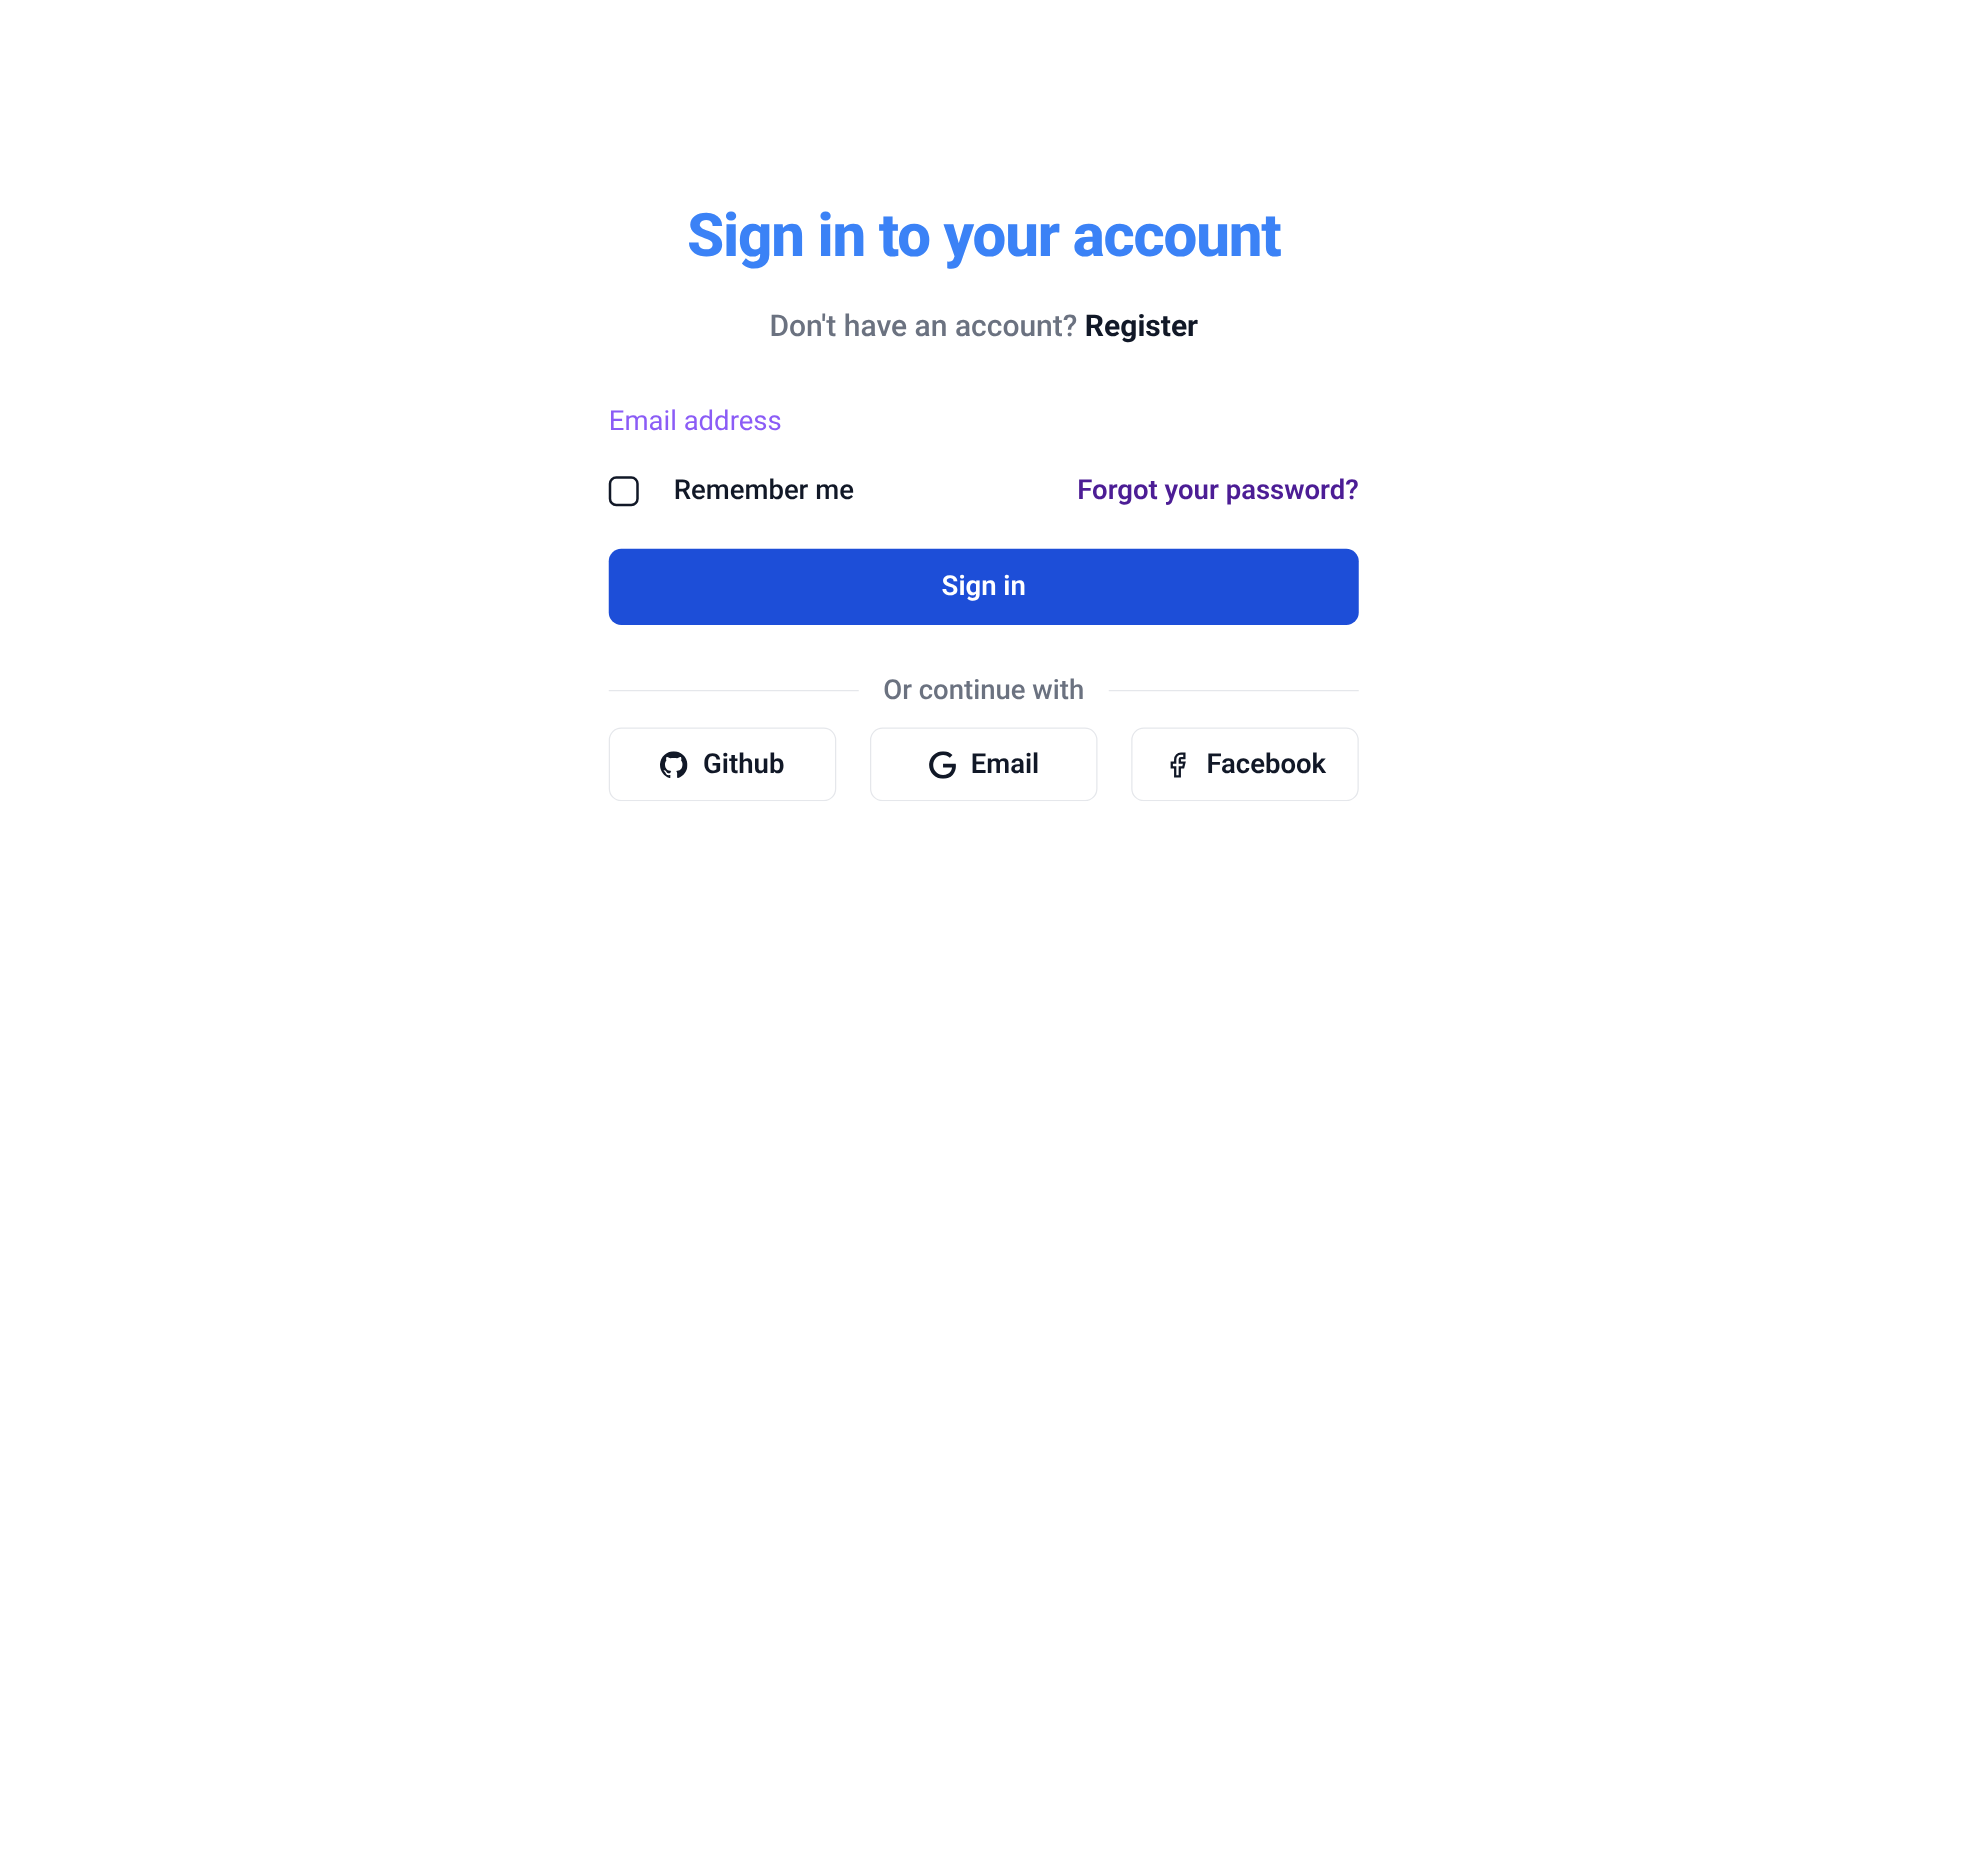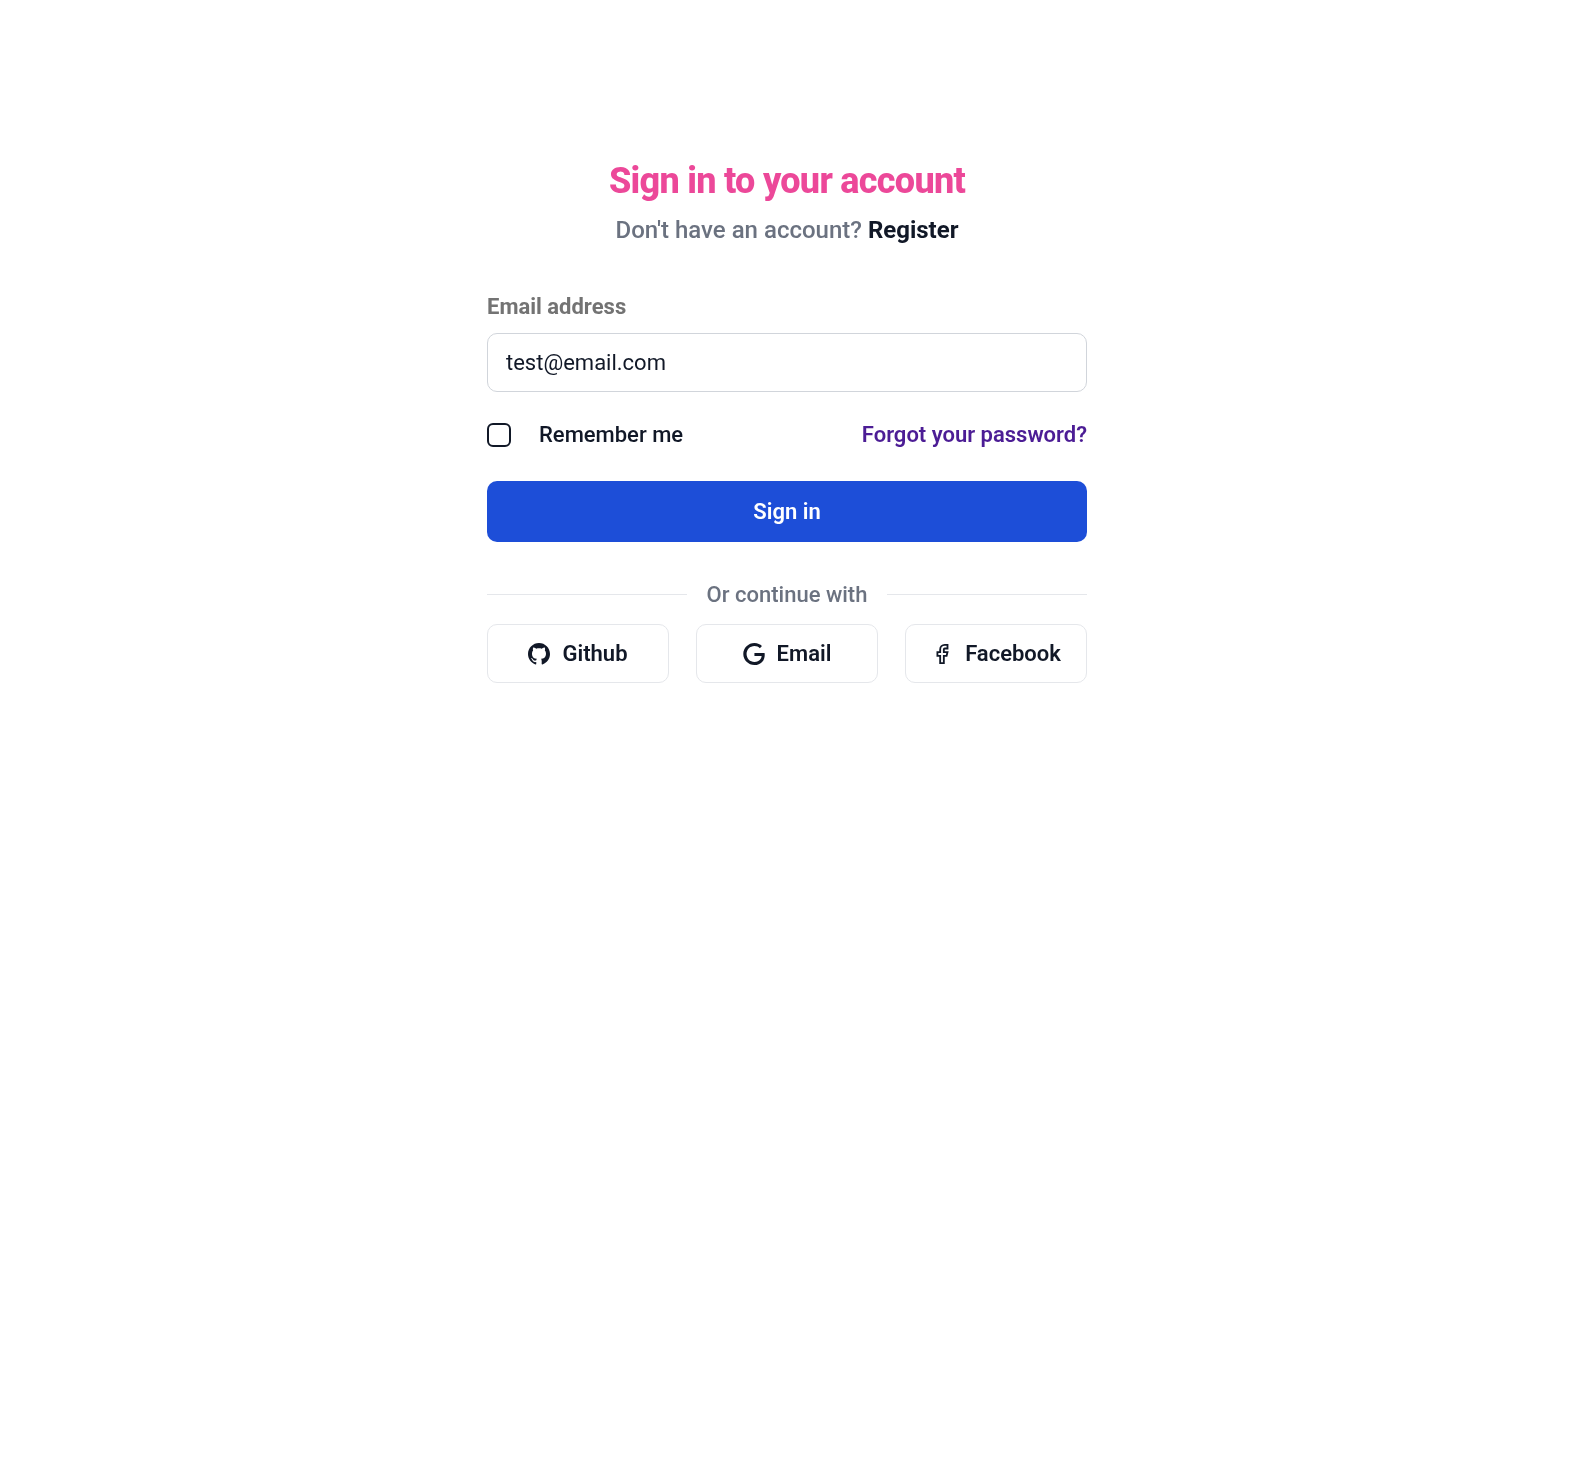--- a/index.html
+++ b/index.html
@@ -15,45 +15,45 @@
     .container {
       max-width: 640px;
       margin: 0 auto;
       padding: 160px 20px 0;
     }
     .header {
       text-align: center;
       margin-bottom: 50px;
     }
     .title {
-      font-size: 36px;
+      font-size: 48px;
       font-weight: 800;
       letter-spacing: -0.02em;
-      color: #ec4899;
-      margin-bottom: 14px;
+      color: #3b82f6;
+      margin-bottom: 30px;
     }
     .subtitle {
       font-size: 24px;
       color: #6b7280;
       font-weight: 500;
     }
     .register-link {
       color: #111827;
       font-weight: 700;
       text-decoration: none;
       cursor: pointer;
     }
     .form-group {
       margin-bottom: 30px;
     }
     .label {
       display: block;
       font-size: 22px;
-      font-weight: 700;
-      color: #737373;
+      font-weight: 400;
+      color: #8b5cf6;
       margin-bottom: 14px;
     }
     .input {
       width: 100%;
       padding: 16px 18px;
       font-size: 22px;
       color: #111827;
       border: 1px solid #d1d5db;
       border-radius: 10px;
       outline: none;
@@ -156,21 +156,20 @@
 <div class="container">
   <div class="header">
     <h1 class="title">Sign in to your account</h1>
     <p class="subtitle">
       <span>Don't have an account? </span><a class="register-link">Register</a>
     </p>
   </div>
 
   <div class="form-group">
     <label class="label">Email address</label>
-    <input type="text" class="input" value="test@email.com" style="">
   </div>
 
 
   <div class="row">
     <div class="remember">
       <input type="checkbox" class="checkbox" style="">
       <span class="remember-label">Remember me</span>
     </div>
     <a class="forgot-link">Forgot your password?</a>
   </div>

